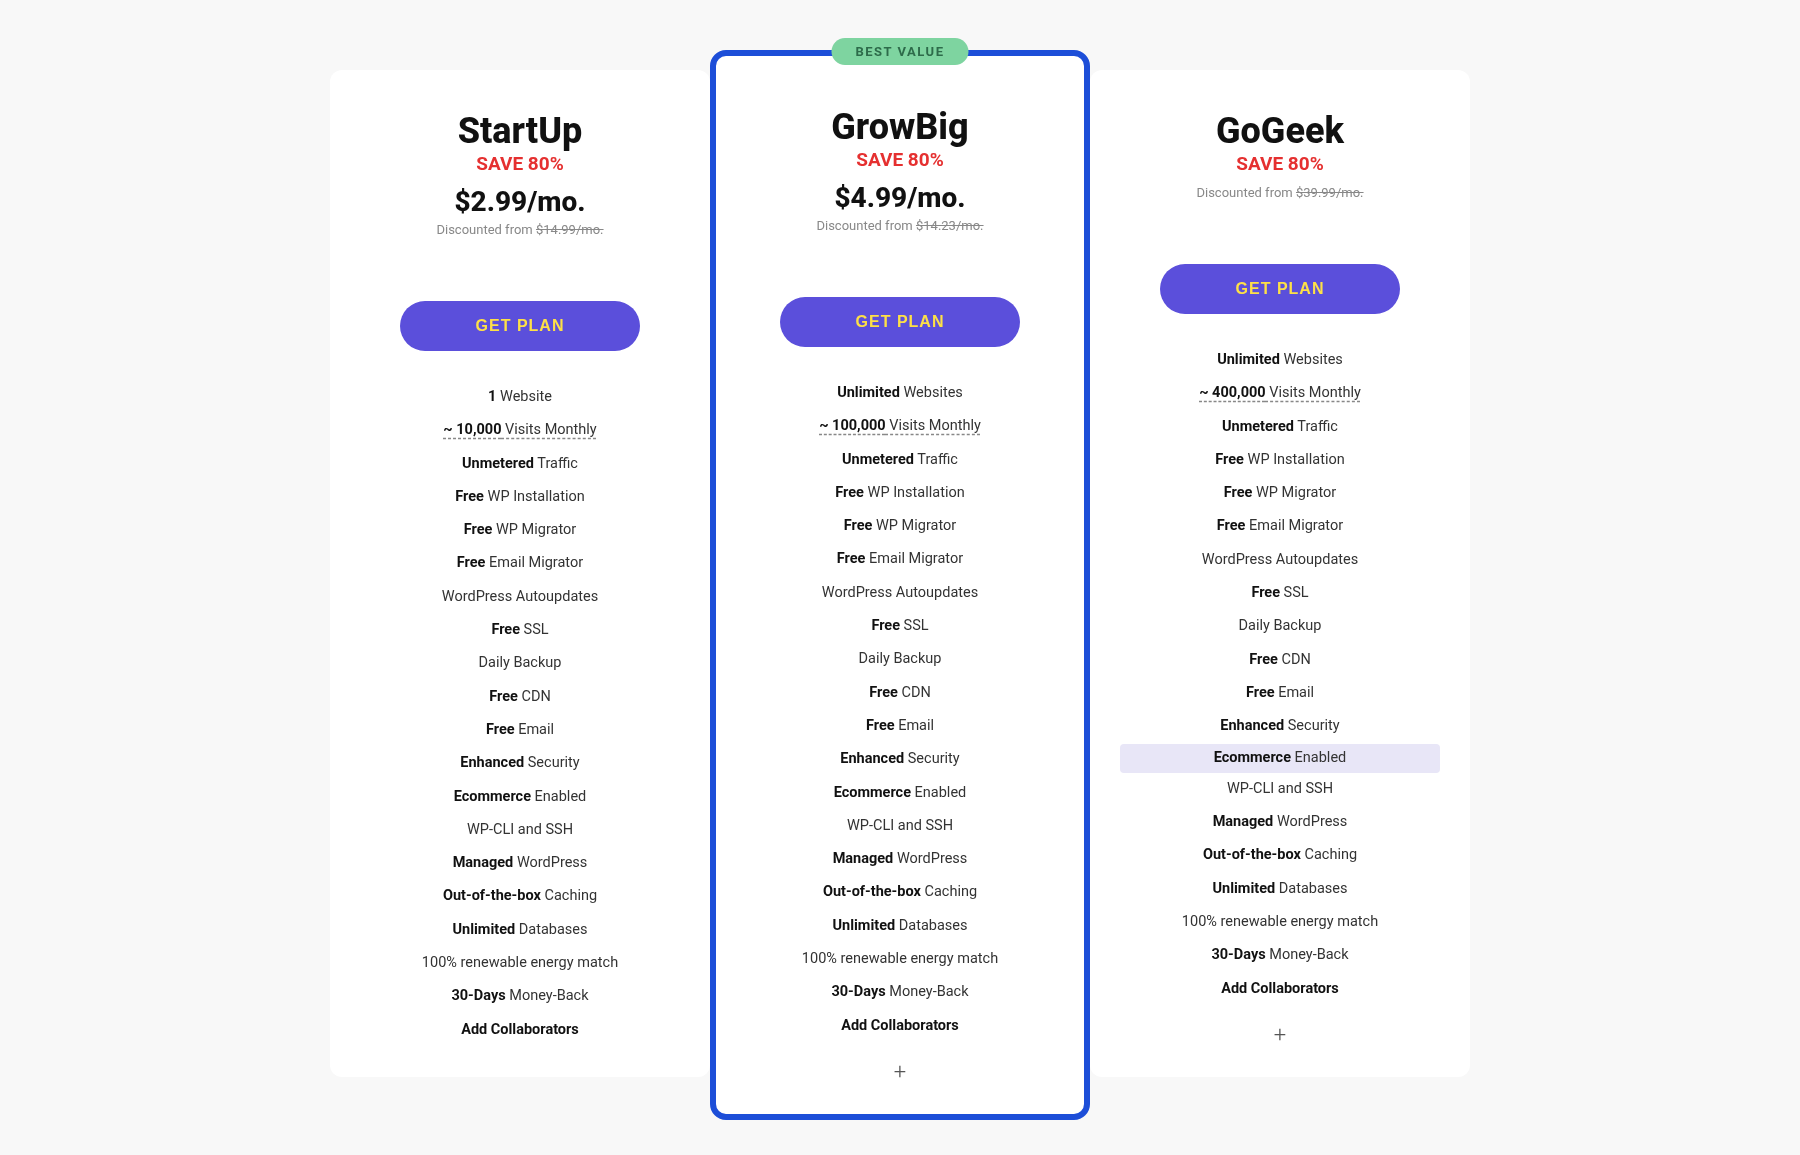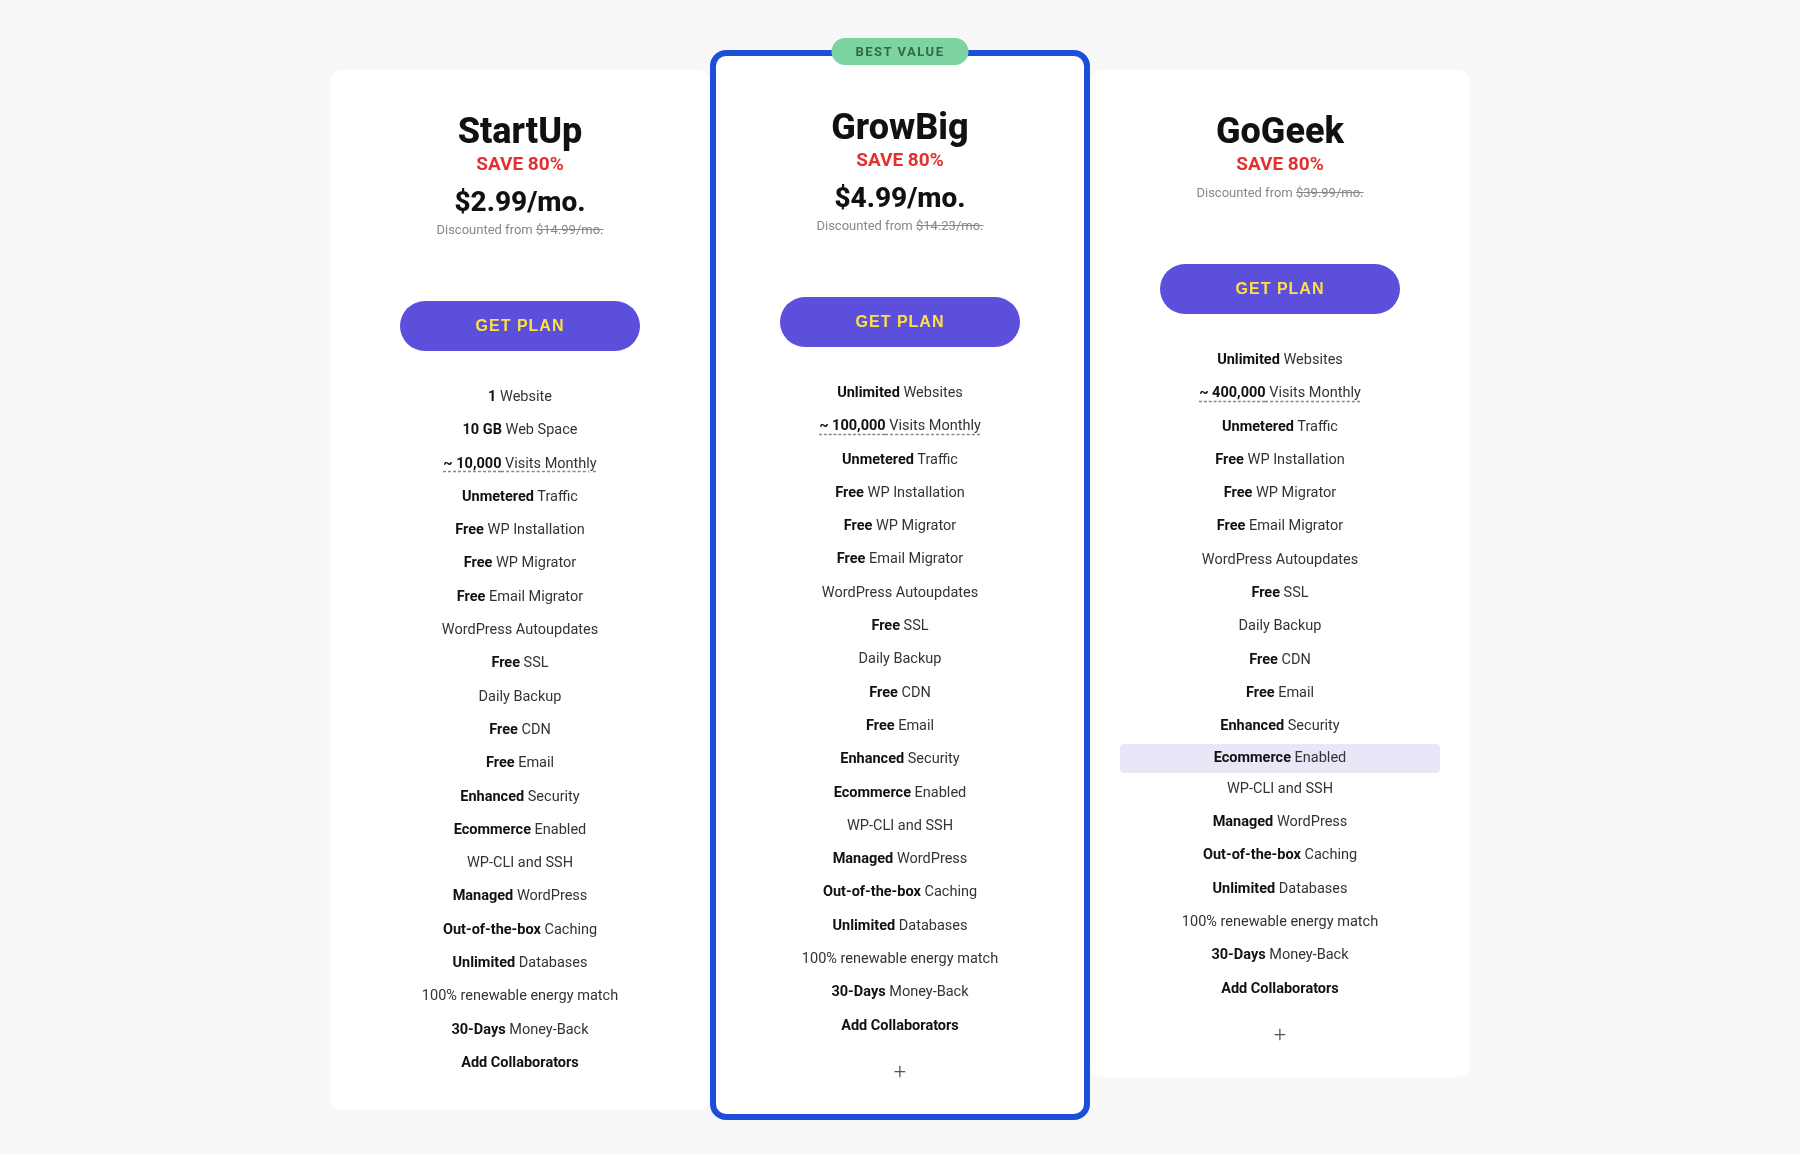--- a/index.html
+++ b/index.html
@@ -122,21 +122,20 @@
       text-decoration-color: #888;
       cursor: default;
     }
   </style>
 </head>
 <body>
 
 <div class="pricing-container">
 <div class="plan-card"><div class="plan-name">StartUp</div><div class="save-badge">SAVE 80%</div><div class="price">$2.99/mo.</div><div class="discounted-from">Discounted from <s>$14.99/mo.</s></div><button class="get-plan-btn">GET PLAN</button><ul class="features-list">
         <li class=""><span class="bold">1</span> Website</li>
-        <li class=""><span class="bold">10 GB</span> Web Space</li>
         <li class=""><span class="visits-underline"><span class="bold">~ 10,000</span> Visits Monthly</span></li>
         <li class=""><span class="bold">Unmetered</span> Traffic</li>
         <li class=""><span class="bold">Free</span> WP Installation</li>
         <li class=""><span class="bold">Free</span> WP Migrator</li>
         <li class=""><span class="bold">Free</span> Email Migrator</li>
         <li class="">WordPress Autoupdates</li>
         <li class=""><span class="bold">Free</span> SSL</li>
         <li class="">Daily Backup</li>
         <li class=""><span class="bold">Free</span> CDN</li>
         <li class=""><span class="bold">Free</span> Email</li>

